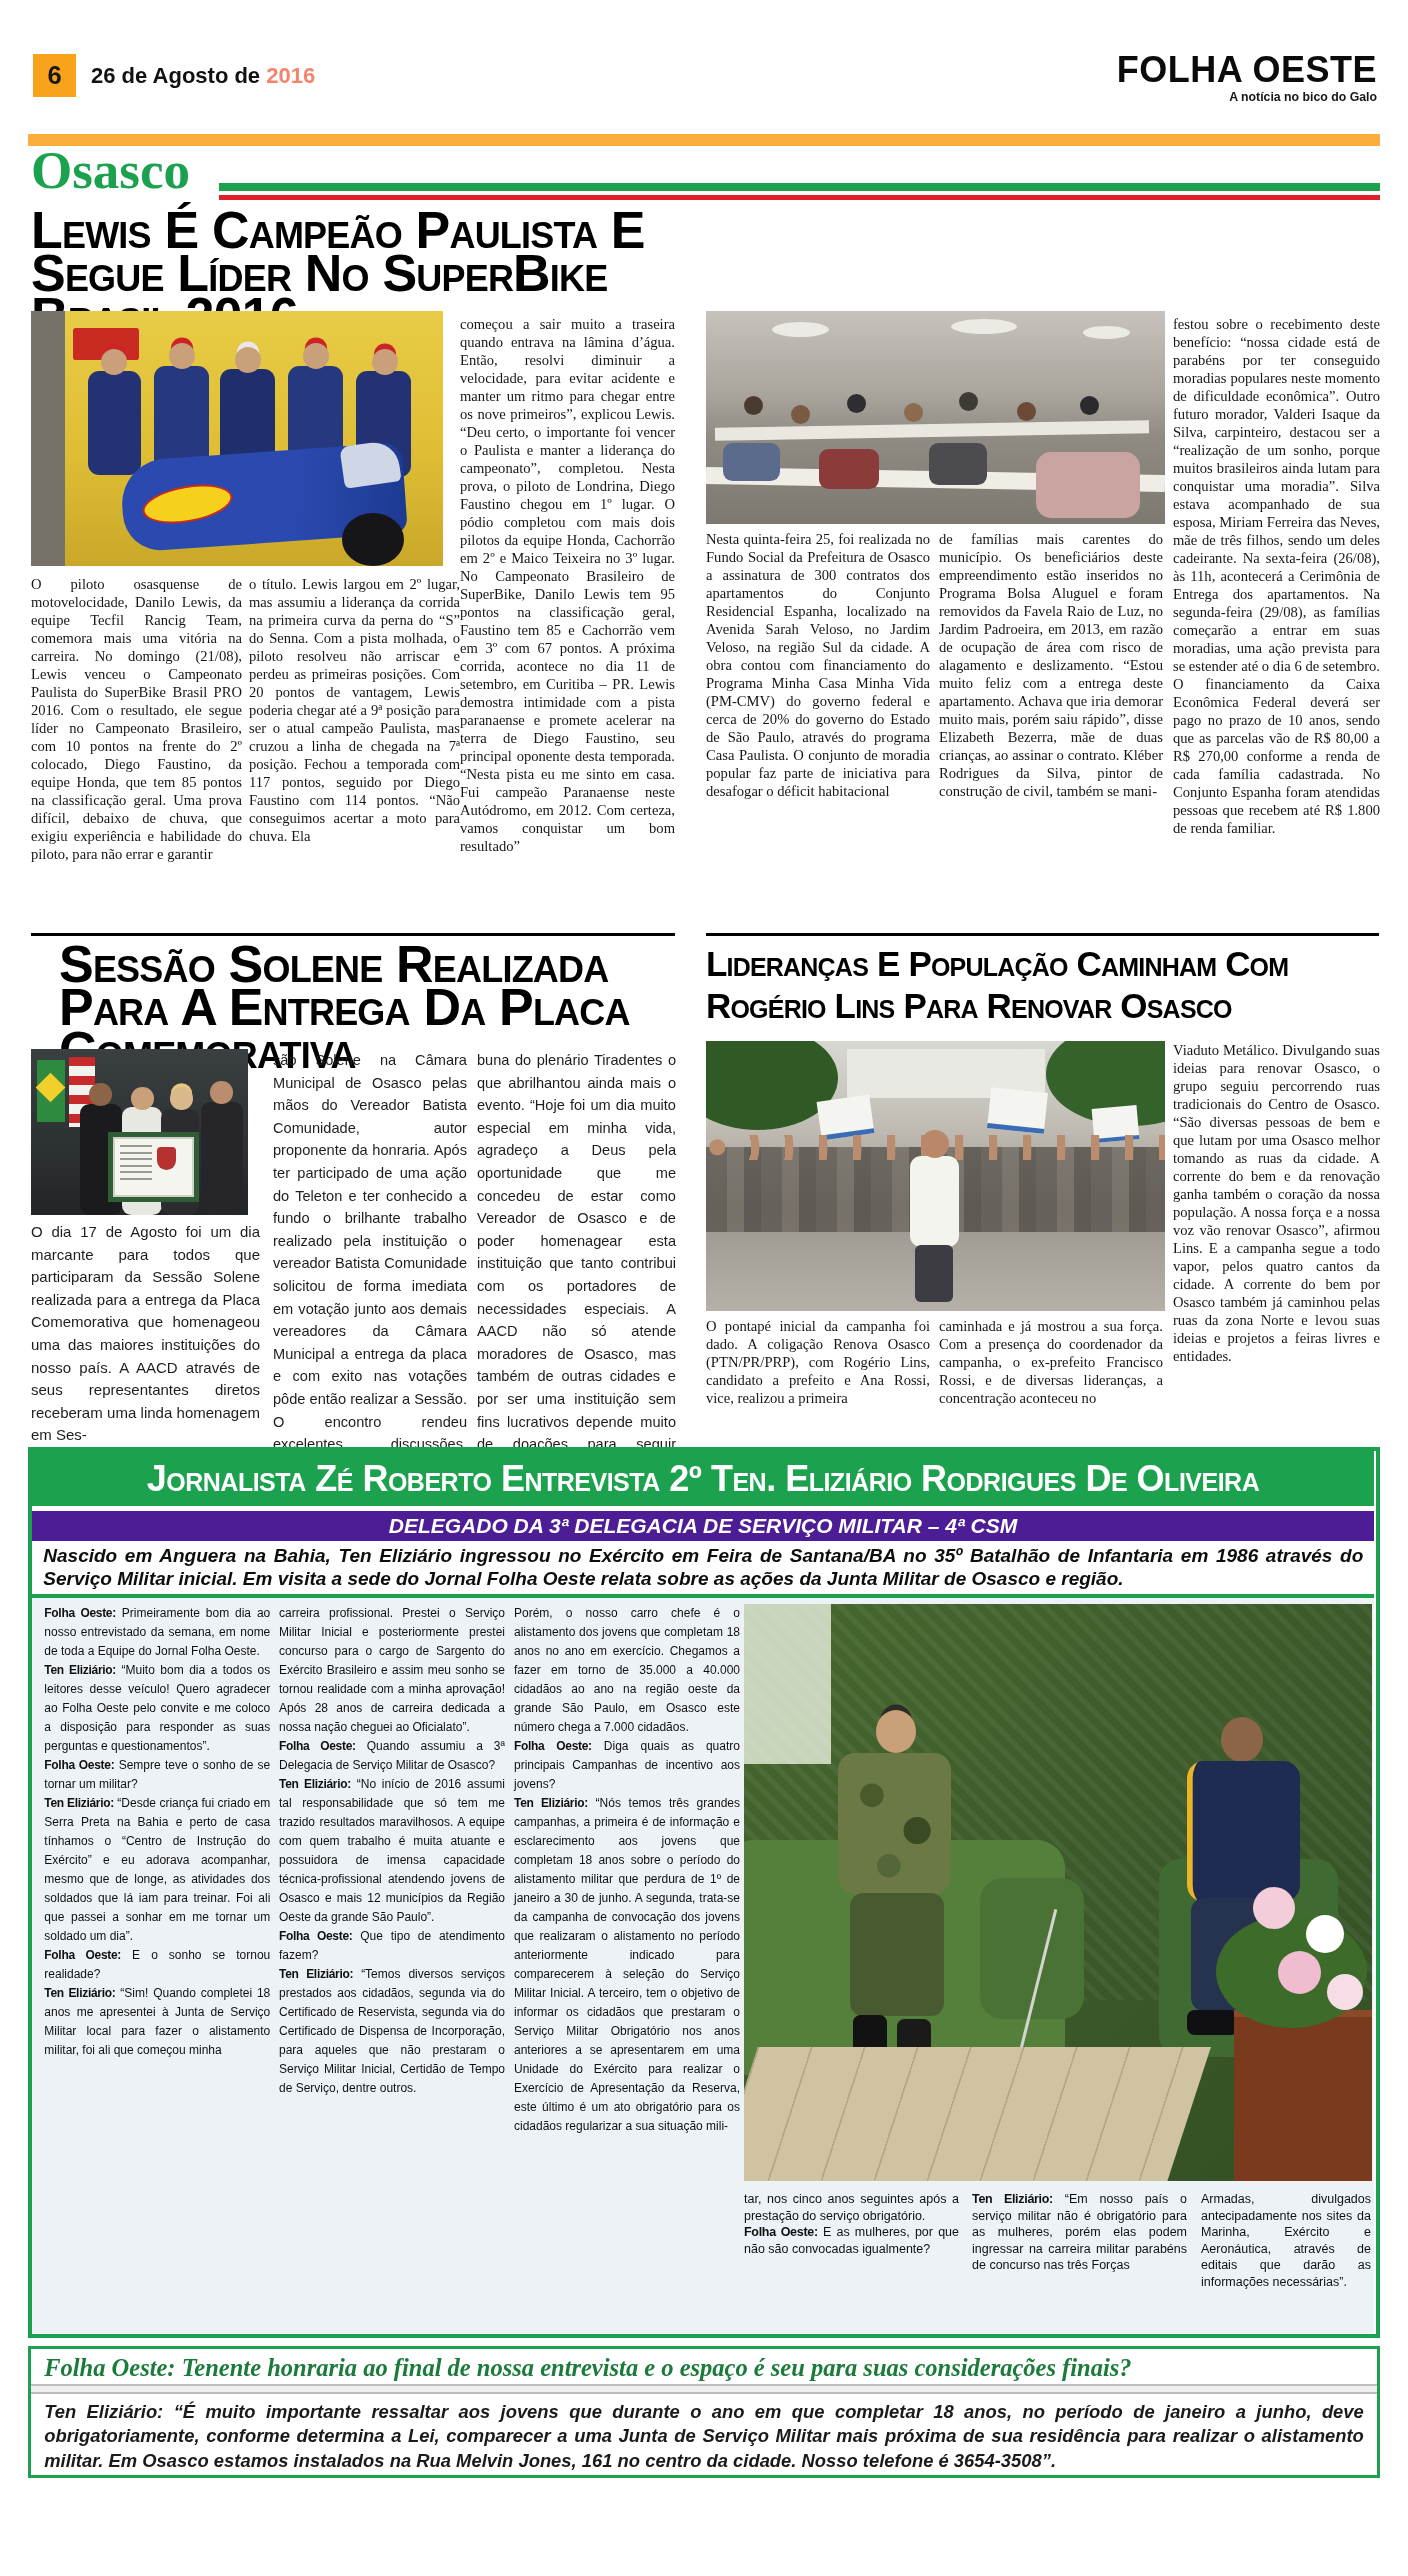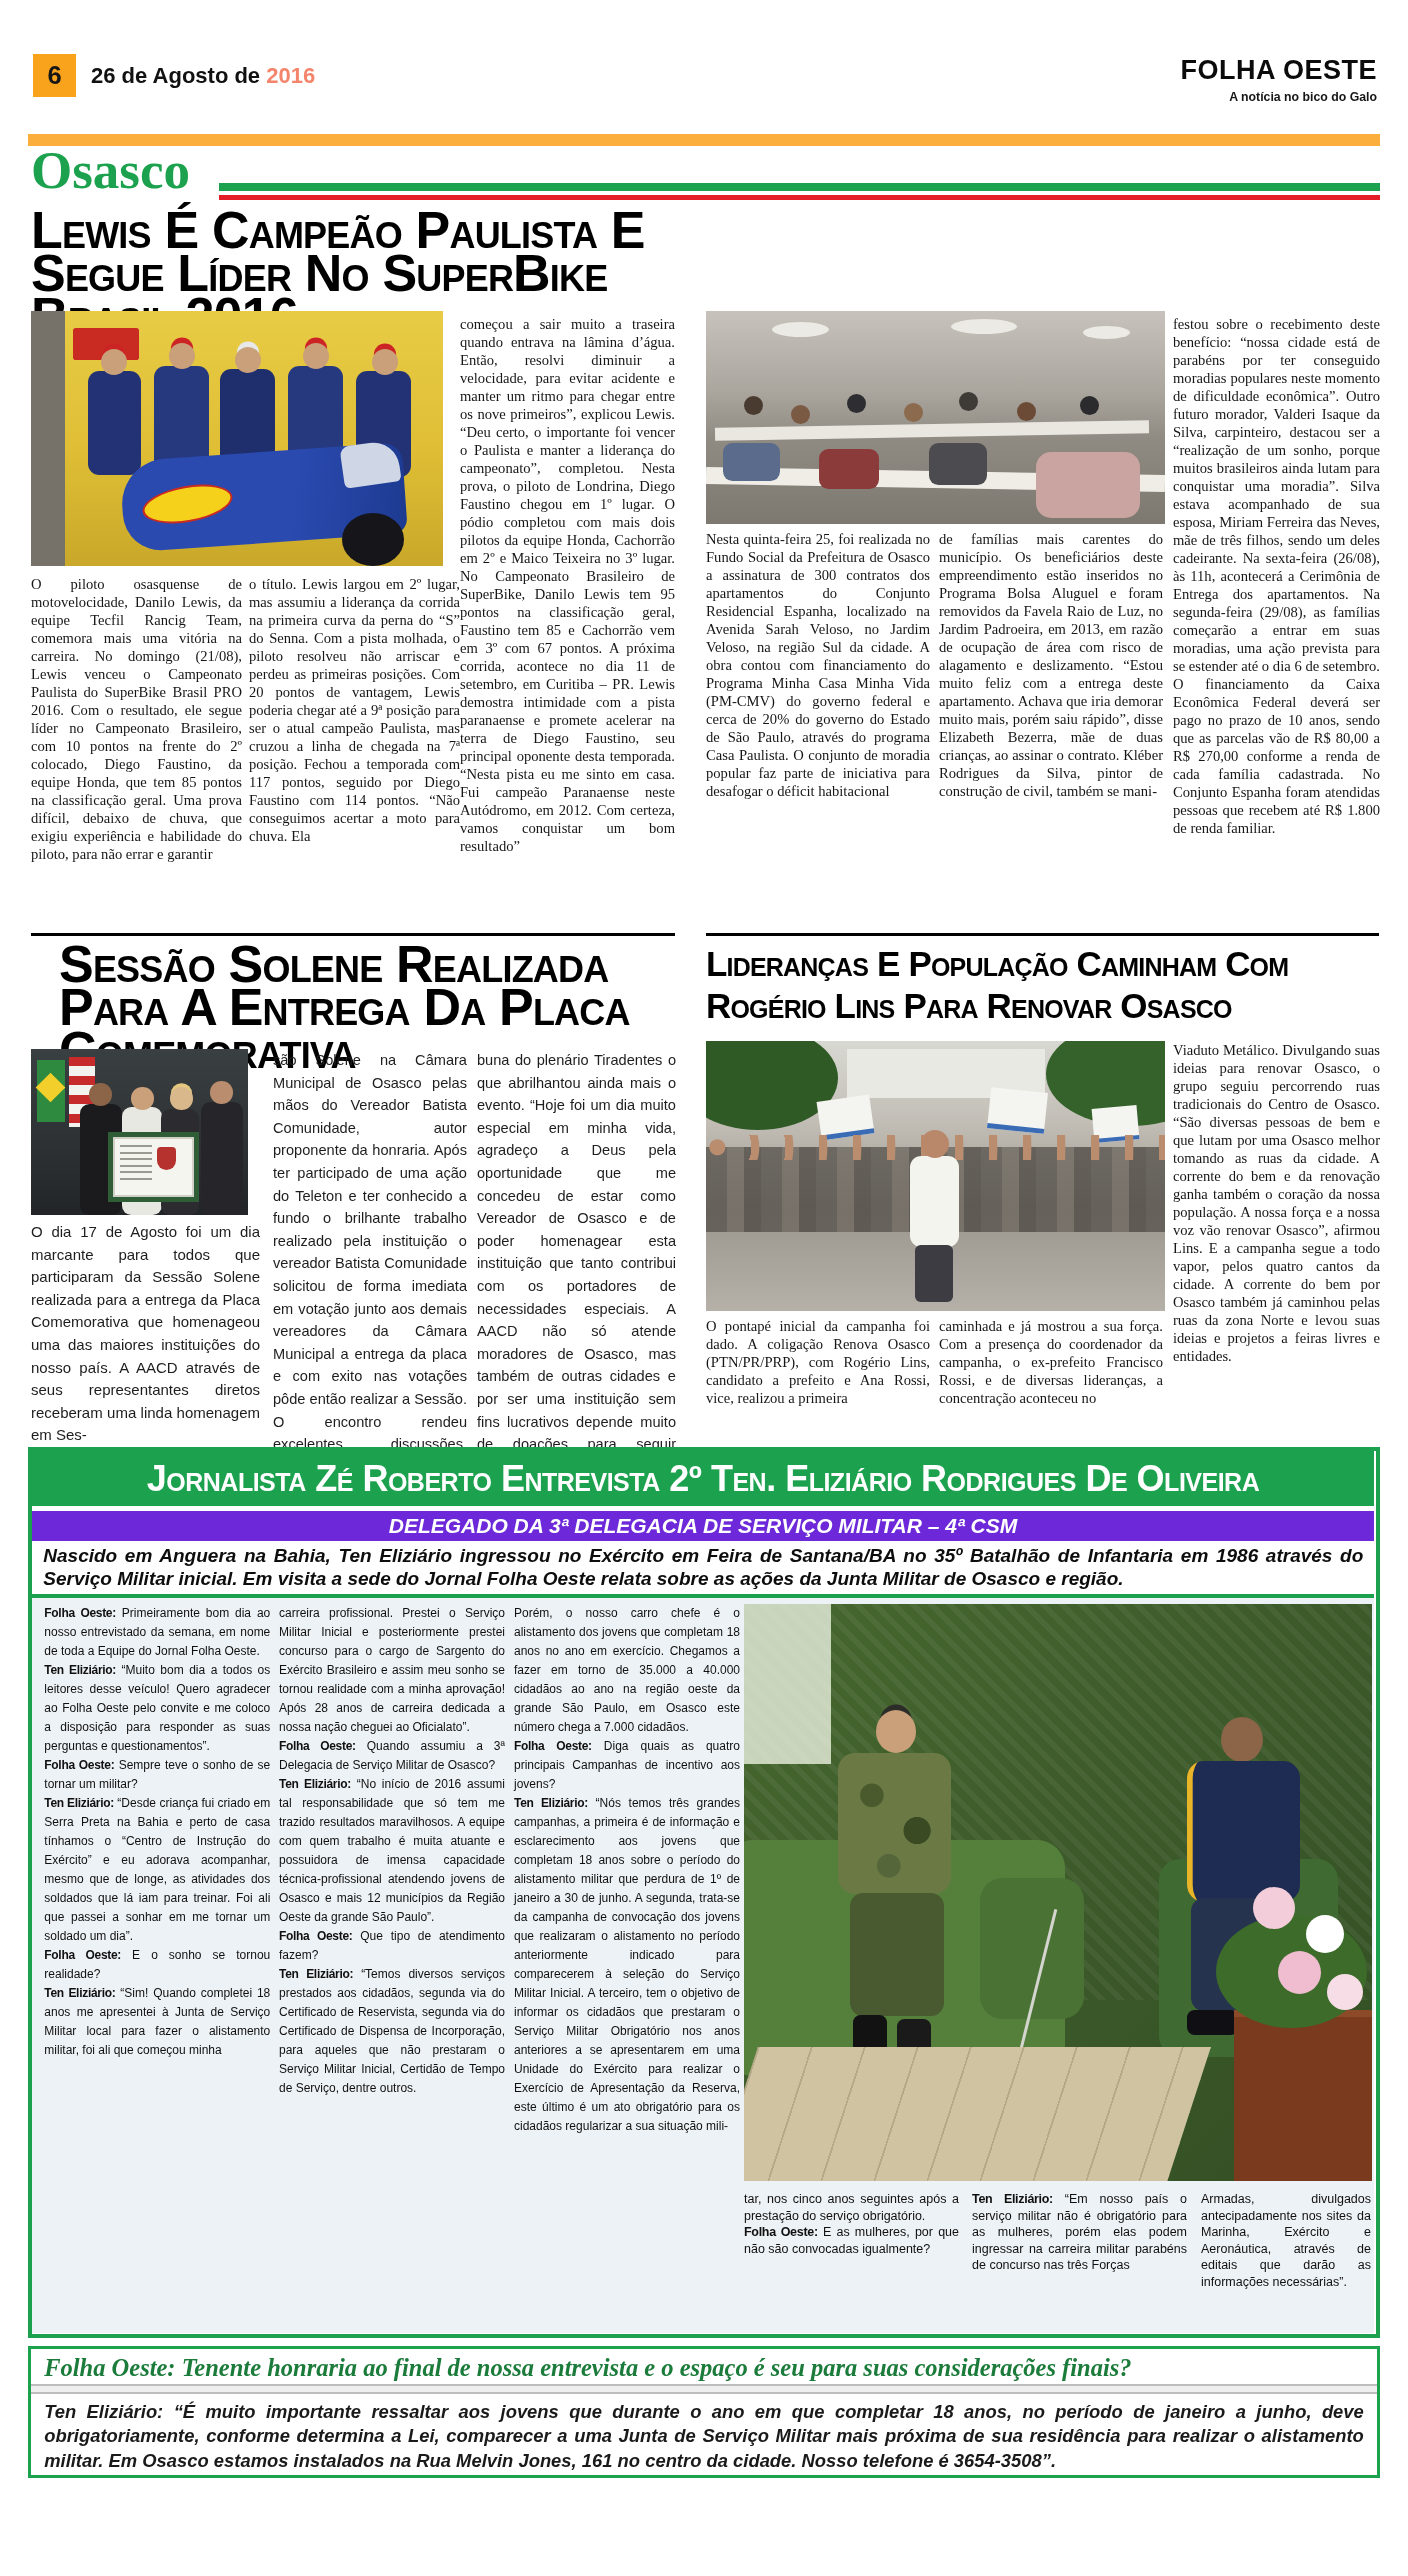--- a/index.html
+++ b/index.html
@@ -29,21 +29,21 @@
   <div class="abs" style="left:33px;top:54px;width:43px;height:43px;background:#F9A21C;
               font-family:'Liberation Sans',sans-serif;font-weight:700;font-size:25.5px;
               color:#161616;text-align:center;line-height:43px;">6</div>
 
   <div class="abs" style="left:91px;top:63px;font-family:'Liberation Sans',sans-serif;font-weight:700;font-size:22px;color:#111;">
     <span>26 de Agosto de</span>
     <span style="color:#F4846B;">2016</span>
   </div>
 
   <div class="abs" style="right:31px;top:51px;text-align:right;">
-    <div style="font-family:'Liberation Sans',sans-serif;font-weight:900;font-size:27px;letter-spacing:0.5px;color:#0b0b0b;line-height:38px;">FOLHA OESTE</div>
+    <div style="font-family:'Liberation Sans',sans-serif;font-weight:900;font-size:36px;letter-spacing:0.5px;color:#0b0b0b;line-height:38px;">FOLHA OESTE</div>
     <div style="font-family:'Liberation Sans',sans-serif;font-weight:700;font-size:12.3px;color:#161616;margin-top:0.9px;">A notícia no bico do Galo</div>
   </div>
 
   <div class="abs" style="left:28px;top:134px;width:1352px;height:12.3px;background:#FBAE3C;"></div>
 
   <div class="abs" style="left:31px;top:140px;font-family:'Liberation Serif',serif;font-weight:700;font-size:53px;color:#1CA24E;">Osasco</div>
   <div class="abs" style="left:219px;top:183px;width:1161px;height:7.5px;background:#1CA24E;"></div>
   <div class="abs" style="left:219px;top:195px;width:1161px;height:4.7px;background:#E31E26;"></div>
 
   <div class="abs headline h40" style="left:31px;top:209px;width:662px;">Lewis É Campeão Paulista E Segue Líder No SuperBike Brasil 2016</div>
@@ -139,21 +139,21 @@
   </div>
 
   <div class="abs serif-col" style="left:706px;top:1317px;width:224px;height:130px;">O pontapé inicial da campanha foi dado. A coligação Renova Osasco (PTN/PR/PRP), com Rogério Lins, candidato a prefeito e Ana Rossi, vice, realizou a primeira</div>
   <div class="abs serif-col" style="left:939px;top:1317px;width:224px;height:130px;">caminhada e já mostrou a sua força. Com a presença do coordenador da campanha, o ex-prefeito Francisco Rossi, e de diversas lideranças, a concentração aconteceu no</div>
   <div class="abs serif-col" style="left:1173px;top:1041px;width:207px;height:406px;">Viaduto Metálico. Divulgando suas ideias para renovar Osasco, o grupo seguiu percorrendo ruas tradicionais do Centro de Osasco. “São diversas pessoas de bem e que lutam por uma Osasco melhor tomando as ruas da cidade. A corrente do bem e da renovação ganha também o coração da nossa população. A nossa força e a nossa voz vão renovar Osasco”, afirmou Lins. E a campanha segue a todo vapor, pelos quatro cantos da cidade. A corrente do bem por Osasco também já caminhou pelas ruas da zona Norte e levou suas ideias e projetos a feiras livres e entidades.</div>
 
   <div class="abs" style="left:28px;top:1447px;width:1352px;height:891px;border:4.7px solid #1CA24E;background:#fff;box-sizing:border-box;">
 
     <div class="abs ban-txt" style="left:0;top:0;width:1342px;height:55px;background:#1CA24E;font-size:36px;line-height:55px;letter-spacing:-0.5px;">Jornalista Zé Roberto Entrevista 2º Ten. Eliziário Rodrigues De Oliveira</div>
 
-    <div class="abs" style="left:0;top:60px;width:1342px;height:30px;background:#6d28d9;color:#fff;text-align:center;
+    <div class="abs" style="left:0;top:60px;width:1342px;height:30px;background:#4c1d95;color:#fff;text-align:center;
                 font-family:'Liberation Sans',sans-serif;font-weight:700;font-style:italic;font-size:21px;line-height:30px;">DELEGADO DA 3ª DELEGACIA DE SERVIÇO MILITAR – 4ª CSM</div>
 
     <div class="abs" style="left:11.3px;top:94px;width:1320px;height:45px;
                 font-family:'Liberation Sans',sans-serif;font-weight:700;font-style:italic;font-size:19px;line-height:22.6px;color:#0d0d0d;text-align:justify;">Nascido em Anguera na Bahia, Ten Eliziário ingressou no Exército em Feira de Santana/BA no 35º Batalhão de Infantaria em 1986 através do Serviço Militar inicial. Em visita a sede do Jornal Folha Oeste relata sobre as ações da Junta Militar de Osasco e região.</div>
 
     <div class="abs" style="left:0;top:143px;width:1342px;height:3.8px;background:#1CA24E;"></div>
 
     <div class="abs" style="left:0;top:147px;width:1342px;height:735px;background:#EDF2F6;"></div>
 
     <div class="abs iv-col" style="left:12.3px;top:153px;width:226px;height:717px;">

